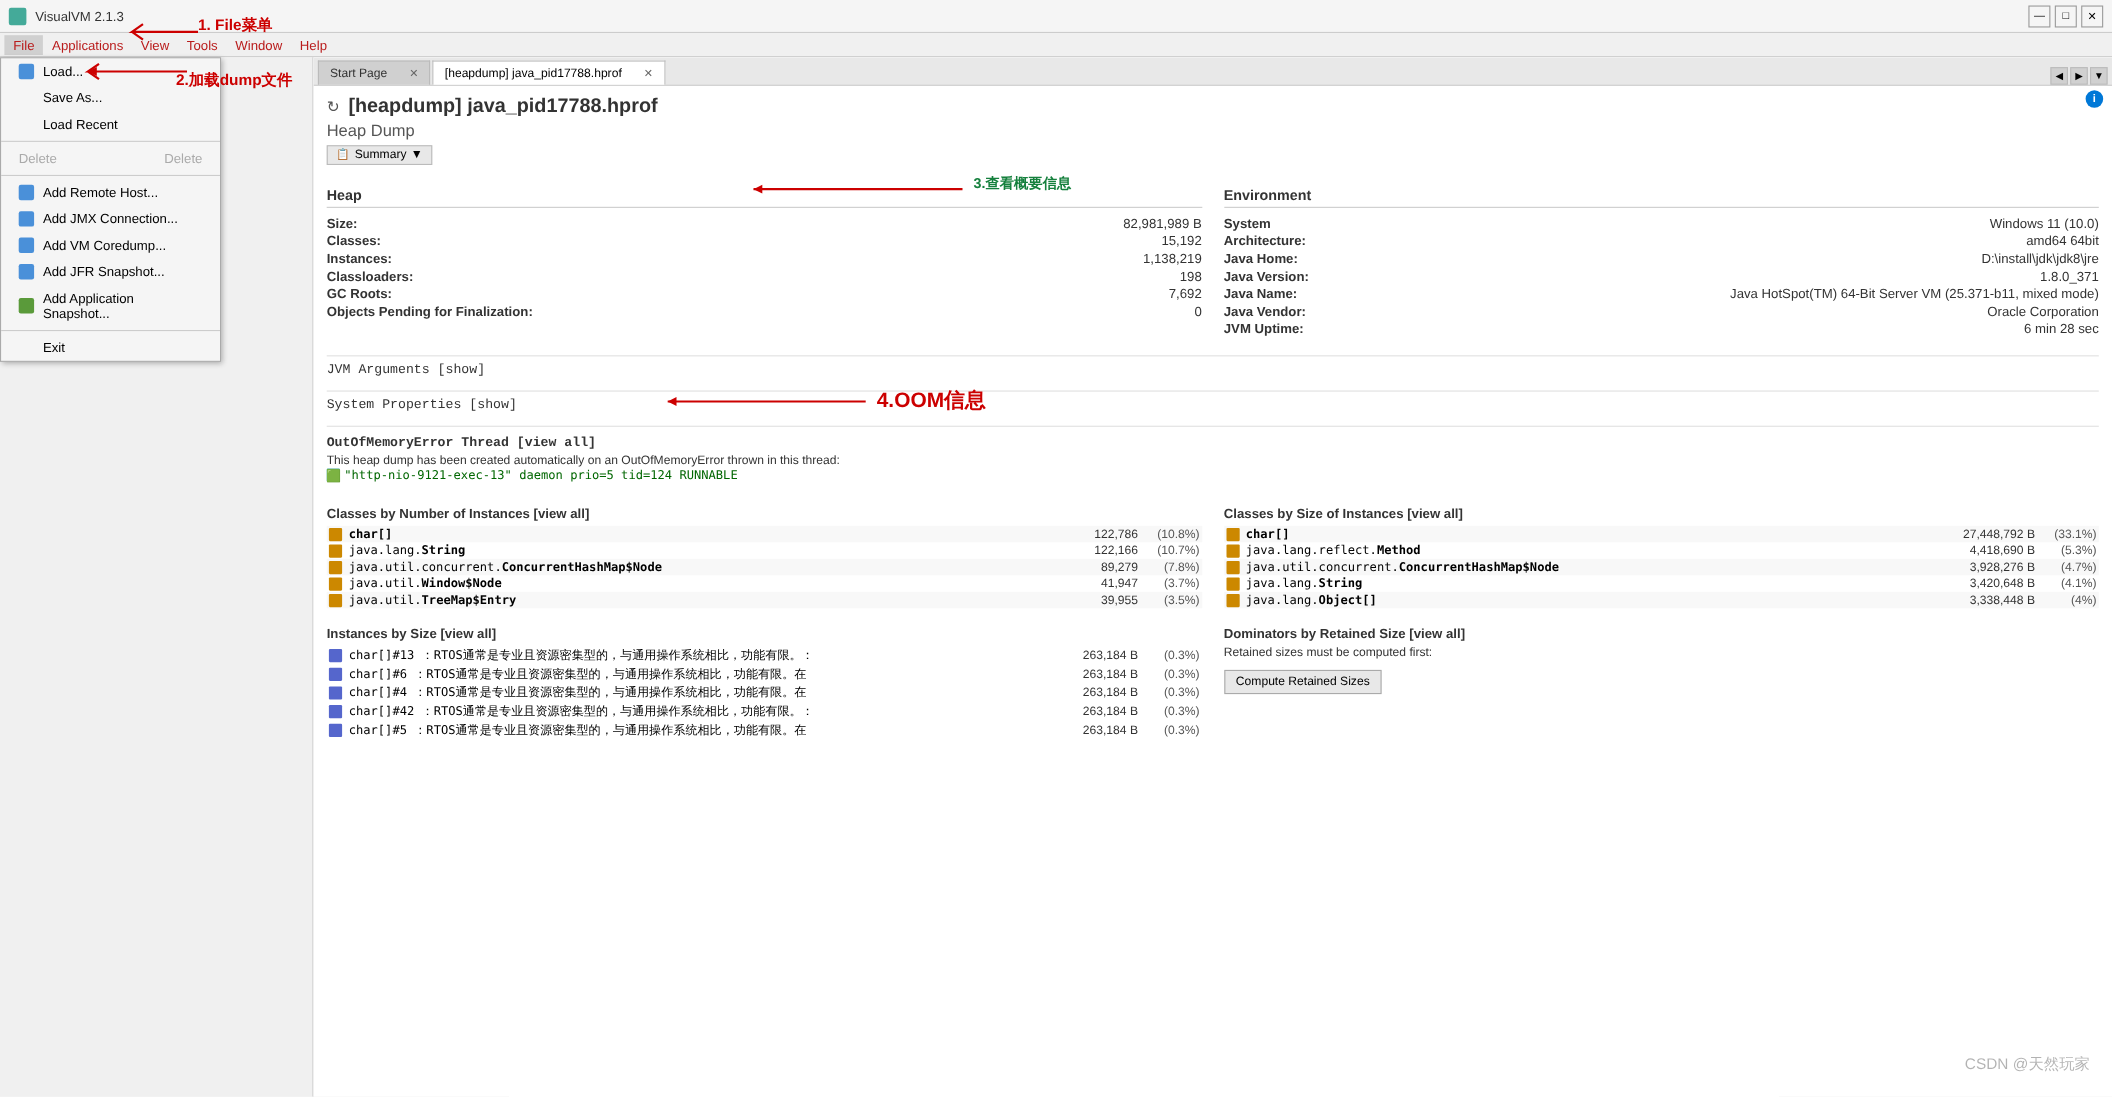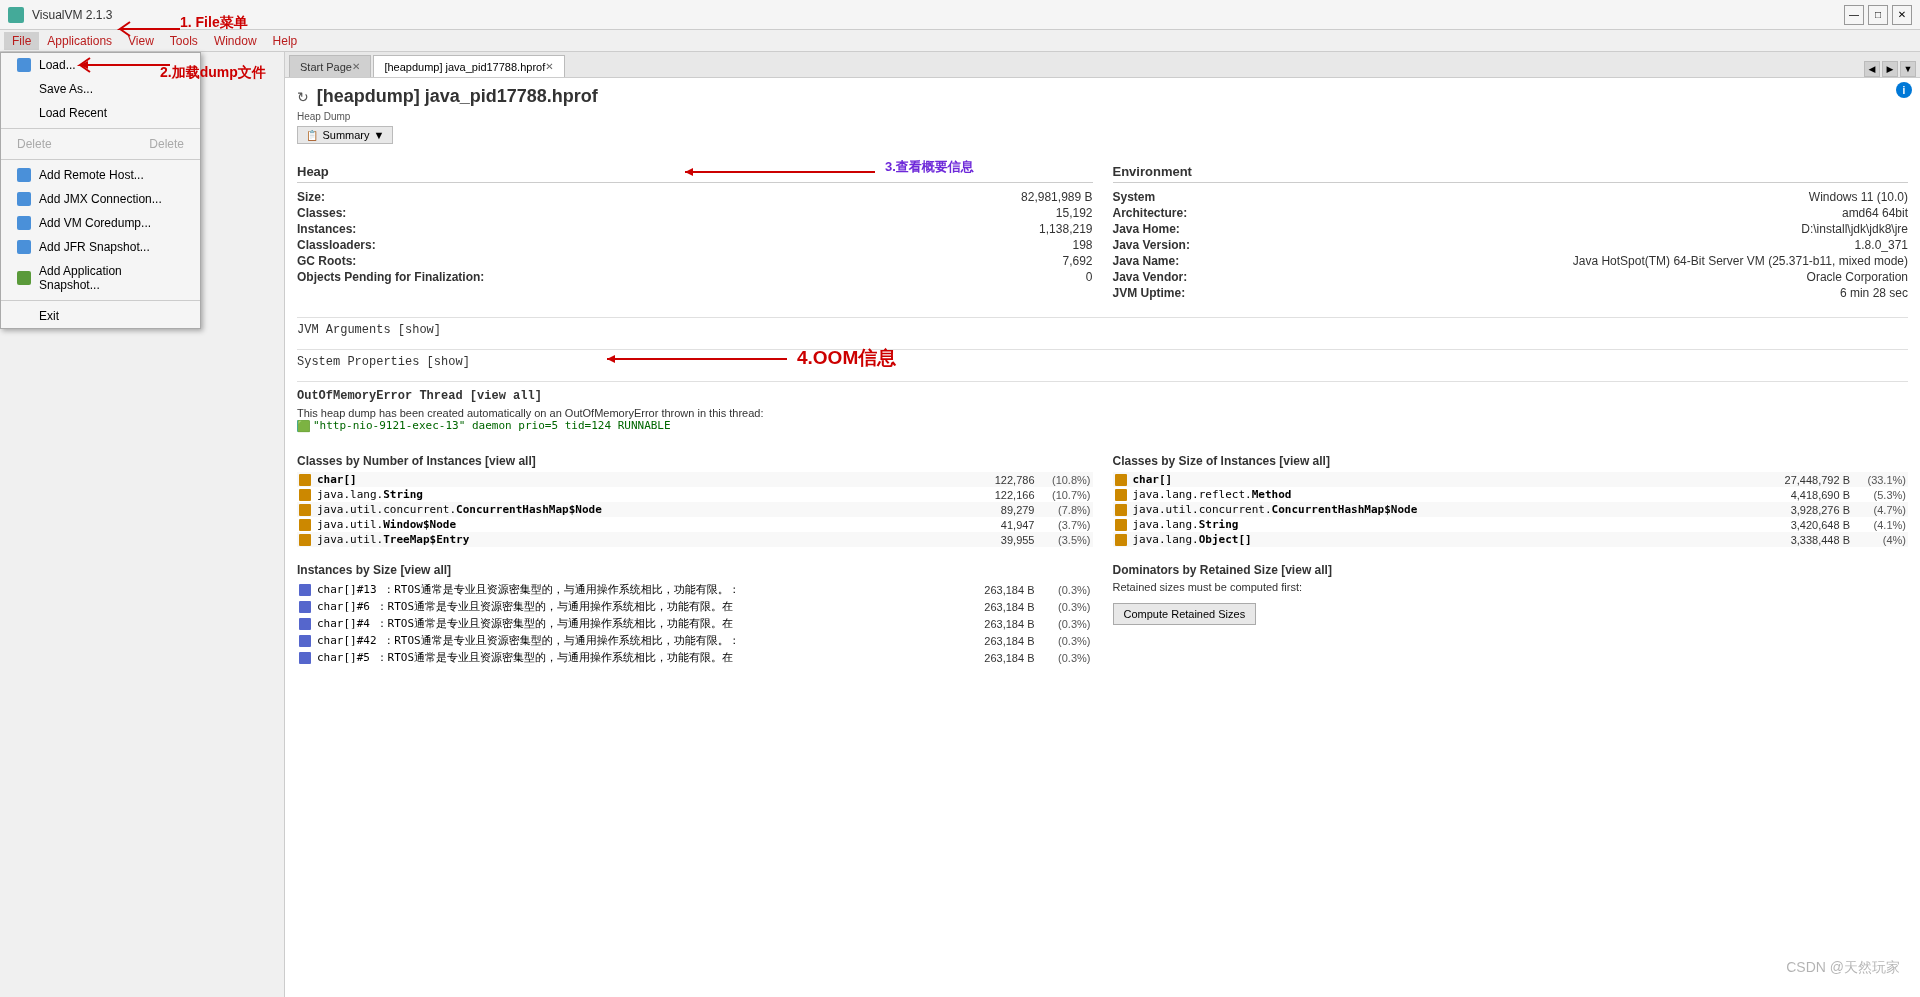--- a/index.html
+++ b/index.html
@@ -108,21 +108,21 @@
     .tab {
       padding: 3px 10px;
       background: #d0d0d0;
       border: 1px solid #bbb;
       border-bottom: none;
       cursor: pointer;
       font-size: 11px;
       color: #333;
       display: flex;
       align-items: center;
-      gap: 0;
+      gap: 20px;
       height: 22px;
     }
     .tab.active { background: #fff; color: #000; }
     .tab-close { font-size: 10px; color: #666; cursor: pointer; }
     .tab-nav { margin-left: auto; display: flex; gap: 2px; }
     .tab-nav-btn { width: 16px; height: 16px; background: #d0d0d0; border: 1px solid #bbb; cursor: pointer; font-size: 9px; display: flex; align-items: center; justify-content: center; }
 
     
     .content-area {
       flex: 1;
@@ -376,32 +376,32 @@
       </div>
     </div>
 
     <div class="content-area" style="position:relative;">
       
       
       <div class="heap-header">
         <span class="refresh-icon">↻</span>
         <span class="heap-title">[heapdump] java_pid17788.hprof</span>
       </div>
-      <div style="font-size:10px;color:#555;margin-bottom:4px;">Heap Dump</div>
+      <div style="font-size:15px;color:#555;margin-bottom:4px;">Heap Dump</div>
 
       
       <div style="position:relative;display:inline-block;">
         <button class="summary-btn">
           <span style="font-size:10px;">📋</span>
           <span>Summary</span>
           <span>▼</span>
         </button>
       </div>
       
-      <span style="position:absolute;top:80px;left:600px;color:#6d28d9;font-size:13px;font-weight:bold;z-index:200;">3.查看概要信息</span>
+      <span style="position:absolute;top:80px;left:600px;color:#15803d;font-size:13px;font-weight:bold;z-index:200;">3.查看概要信息</span>
       <svg style="position:absolute;top:82px;left:370px;width:240px;height:25px;z-index:200;" viewBox="0 0 240 25">
         <path d="M 220 12 L 30 12" stroke="#cc0000" stroke-width="2" fill="none"></path>
         <polygon points="30,12 38,8 38,16" fill="#cc0000"></polygon>
       </svg>
 
       
       <div class="two-col" style="margin-top:8px;">
 
         <div class="col">
           <div class="section-title">Heap</div>

